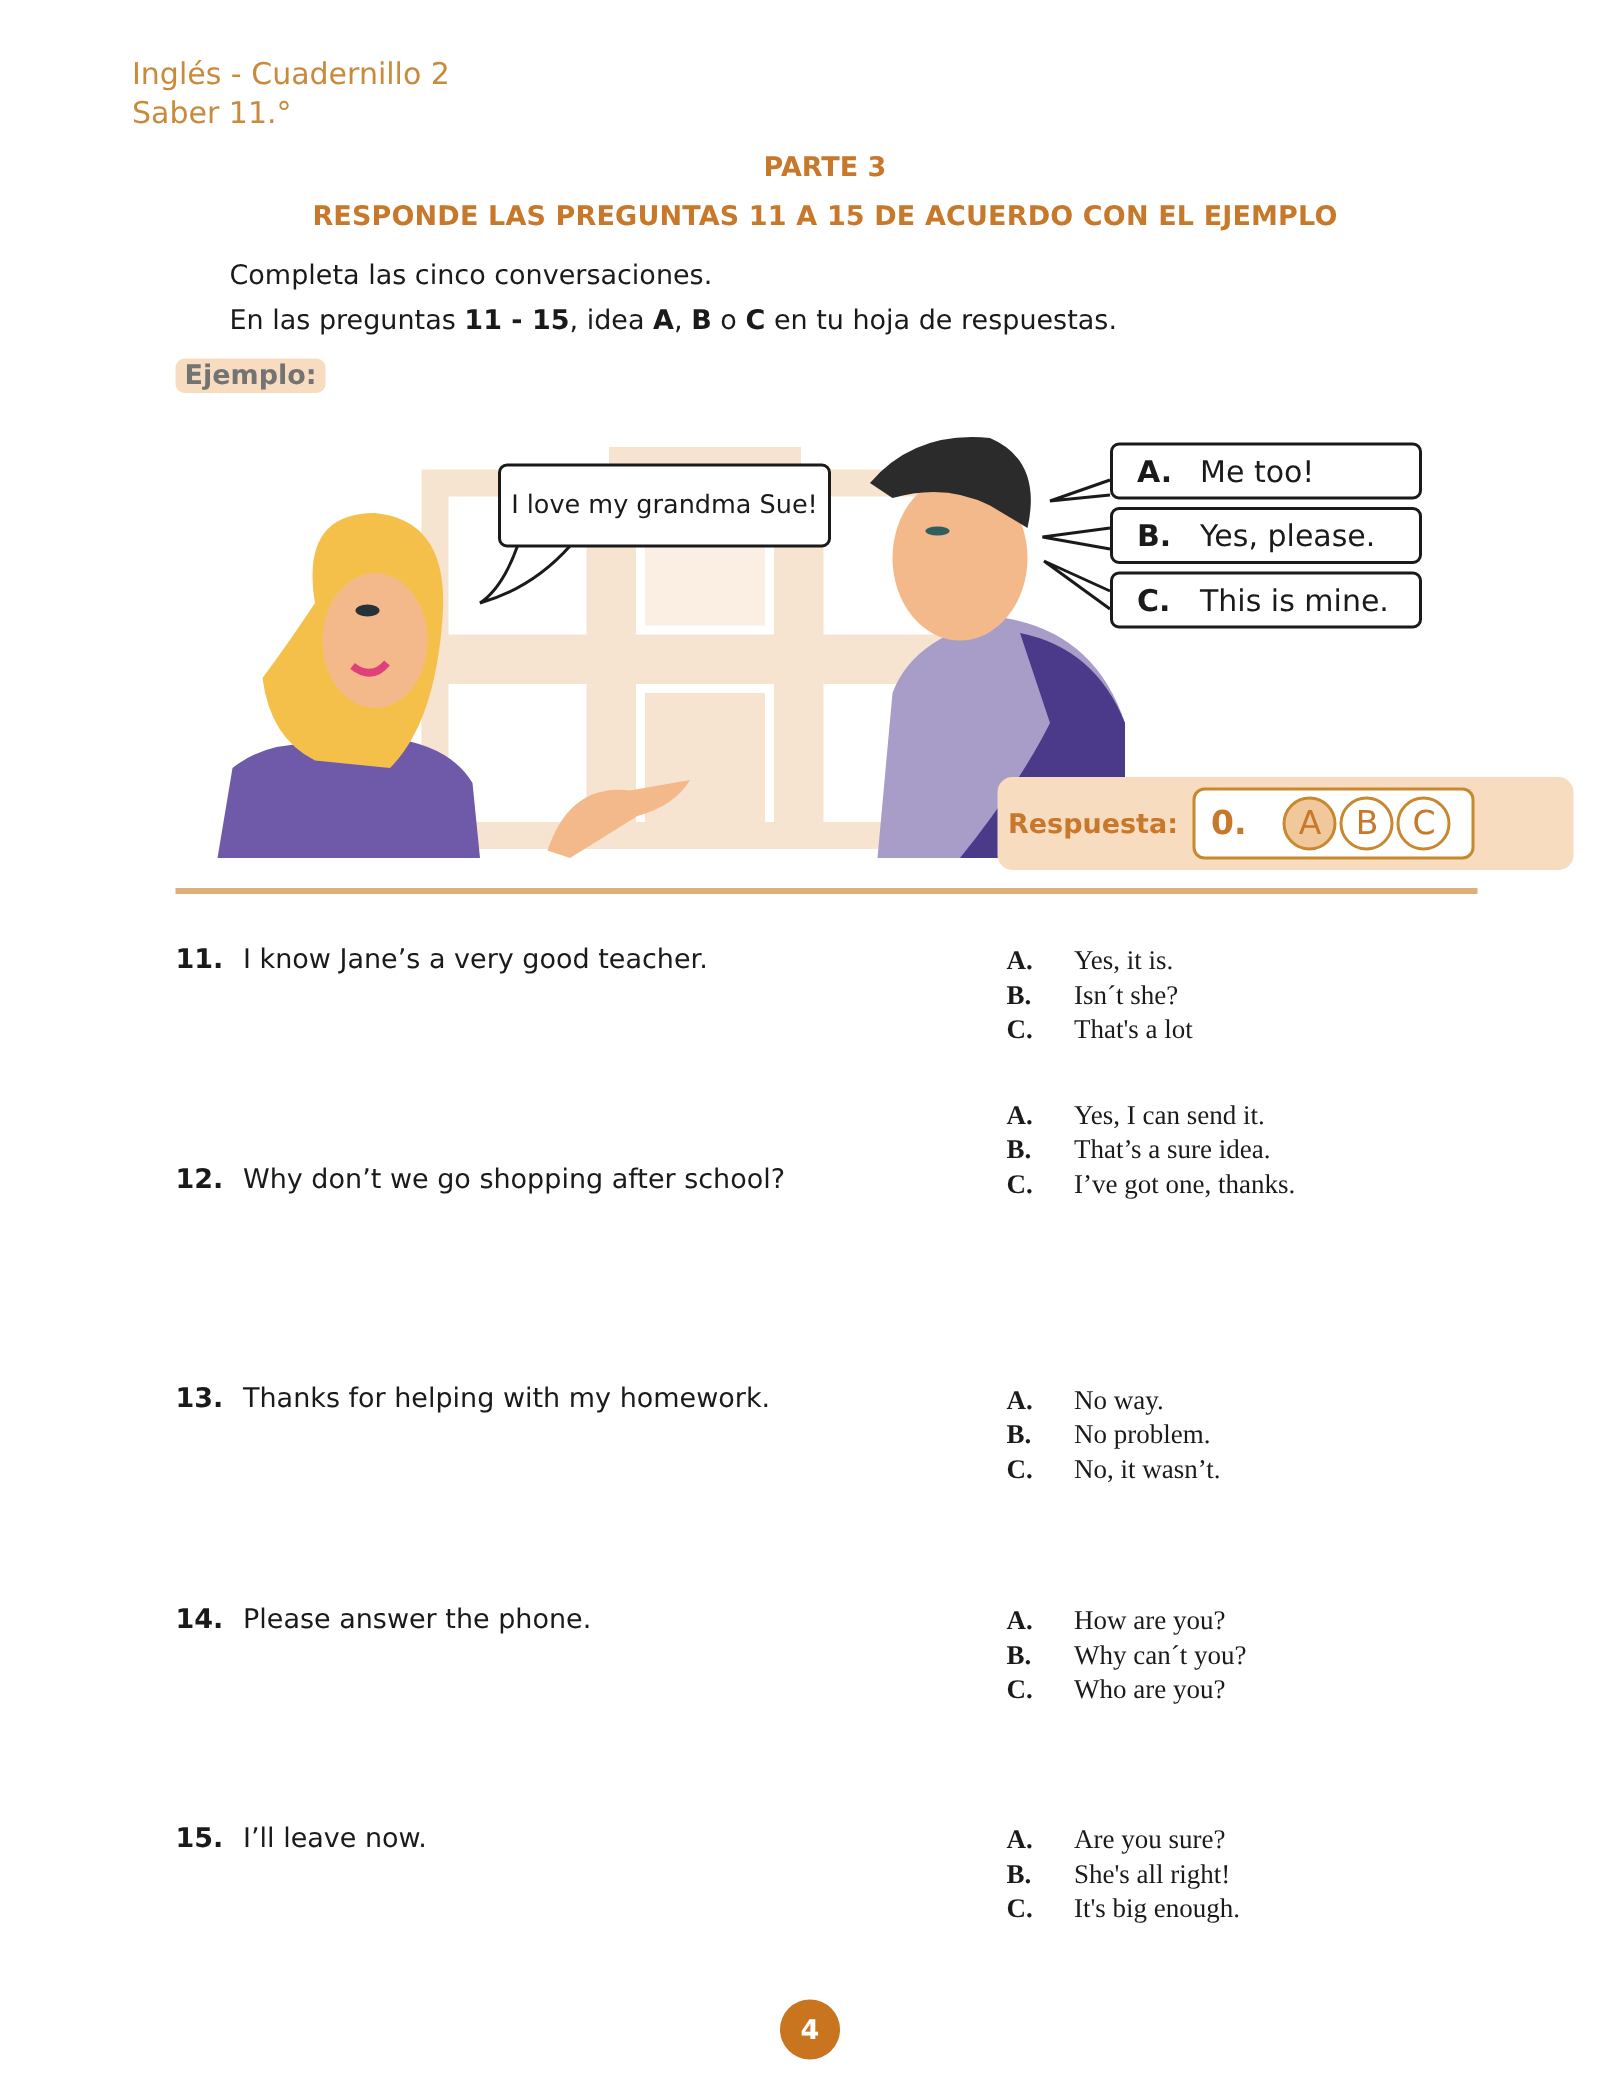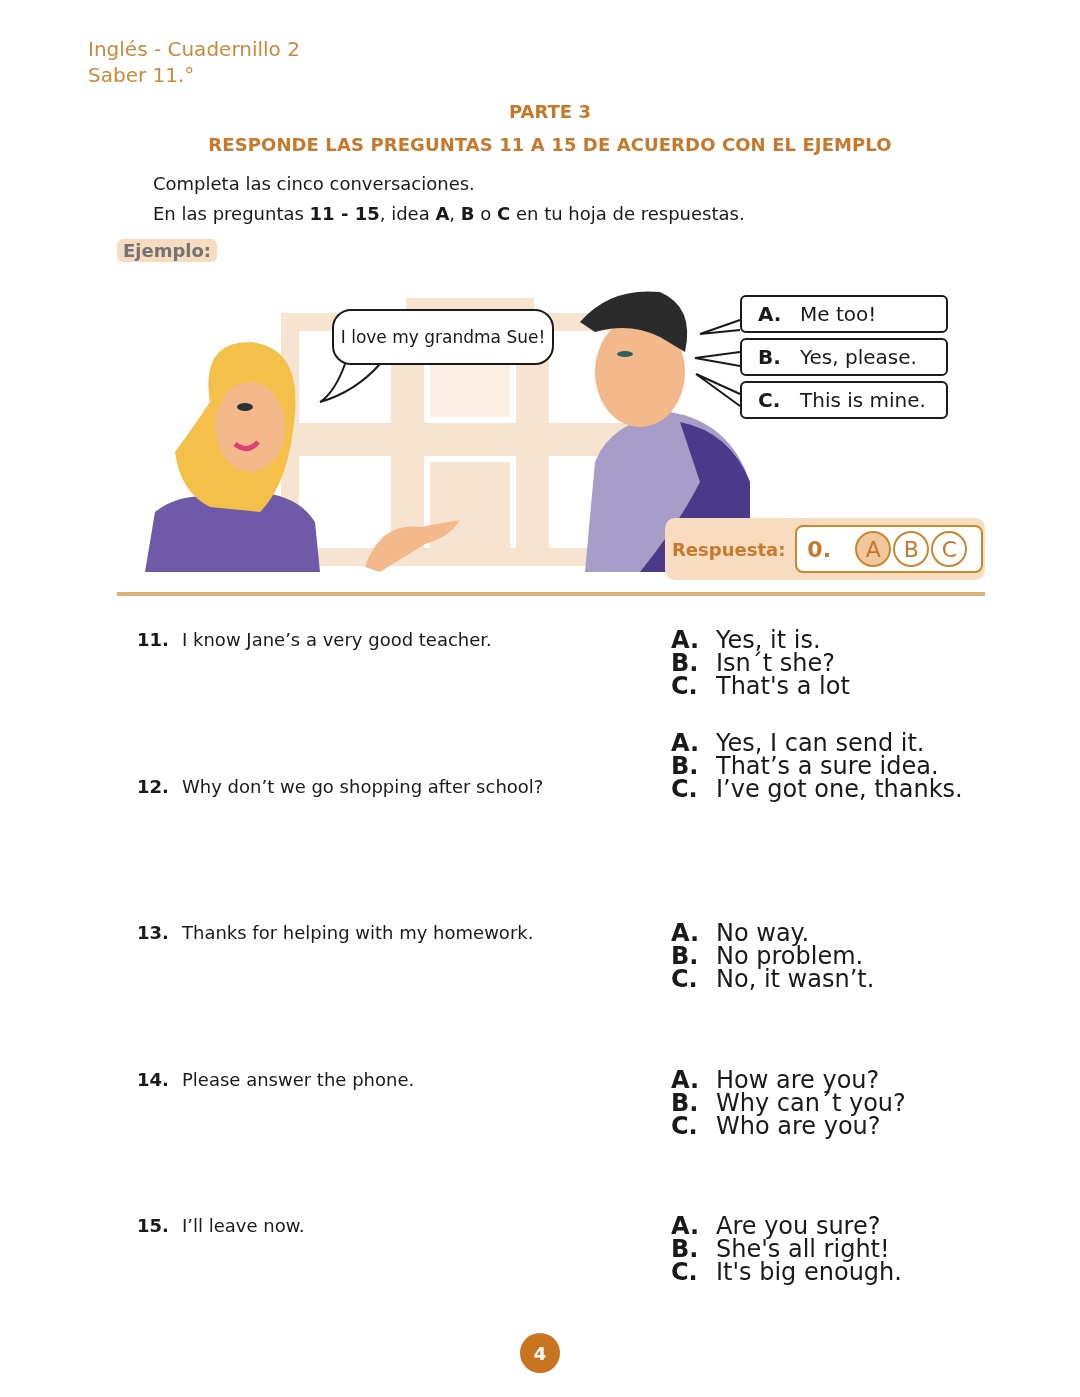--- a/index.html
+++ b/index.html
@@ -12,33 +12,33 @@
            color: #c7782a; font-weight: bold; font-size: 18px; letter-spacing: 0.1px; }
   .line { position: absolute; left: 117px; font-size: 18px; margin-left: 36px; }
   .ejemplo { position: absolute; left: 117px; top: 239px; background: #f7dcc0; color: #737373;
              font-weight: bold; font-size: 18px; padding: 1px 6px; border-radius: 6px; }
   .scene { position: absolute; left: 140px; top: 282px; width: 850px; height: 292px; }
   .bubble { position: absolute; background: #fff; border: 2px solid #1a1a1a; border-radius: 6px;
             font-size: 17px; box-sizing: border-box; }
   .opt-bubble { left: 600px; width: 208px; height: 38px; display: flex; align-items: center;
                 padding-left: 16px; font-size: 20px; }
   .opt-bubble b { width: 42px; display: inline-block; }
-  .resp { position: absolute; left: 525px; top: 236px; width: 320px; height: 62px; background: #f7dcc0;
+  .resp { position: absolute; left: 525px; top: 236px; width: 384px; height: 62px; background: #f7dcc0;
           border-radius: 10px; display: flex; align-items: center; }
   .resp-label { color: #c7782a; font-weight: bold; font-size: 18px; margin-left: 7px; }
   .resp-box { margin-left: 10px; width: 188px; height: 48px; background: #fff; border: 2px solid #c7882e;
               border-radius: 8px; box-sizing: border-box; display: flex; align-items: center; }
   .resp-num { color: #c7782a; font-weight: bold; font-size: 22px; margin-left: 10px; width: 48px; }
   .circle { width: 36px; height: 36px; border-radius: 50%; border: 2px solid #c7882e; box-sizing: border-box;
             display: flex; align-items: center; justify-content: center; font-size: 22px; color: #c7782a; margin-right: 2px; }
   .circle.filled { background: #f1c79c; }
   .divider { position: absolute; left: 117px; top: 592px; width: 868px; height: 4px; background: #ddb07a; }
-  .q { position: absolute; left: 117px; font-size: 18px; margin-left: 20px; }
+  .q { position: absolute; left: 117px; font-size: 18px; }
   .q b { display: inline-block; width: 45px; }
-  .opts { position: absolute; left: 671px; font-size: 24px; line-height: 23px; }
+  .opts { position: absolute; left: 671px; font-size: 18px; line-height: 23px; font-family: Liberation Serif, serif; }
   .opts b { display: inline-block; width: 45px; }
   .pagenum { position: absolute; left: 520px; top: 1333px; width: 40px; height: 40px; border-radius: 50%;
              background: #c9741f; color: #fff; font-weight: bold; font-size: 18px;
              display: flex; align-items: center; justify-content: center; }
 </style>
 </head>
 <body>
 
 <div class="hdr">
   <div>Inglés - Cuadernillo 2</div>
@@ -80,21 +80,21 @@
     <path d="M440 40 Q470 5 520 10 Q555 25 545 70 L520 55 Q490 40 455 50Z" fill="#2b2b2b"></path>
     <ellipse cx="485" cy="72" rx="8" ry="3" fill="#2e5e5e"></ellipse>
 
     <path d="M205 82 Q195 110 180 120 Q215 110 240 82" fill="#fff" stroke="#1a1a1a" stroke-width="2"></path>
 
     <path d="M600 38 L560 52 L600 48" fill="#fff" stroke="#1a1a1a" stroke-width="2"></path>
     <path d="M600 70 L555 76 L600 84" fill="#fff" stroke="#1a1a1a" stroke-width="2"></path>
     <path d="M600 112 L556 92 L600 124" fill="#fff" stroke="#1a1a1a" stroke-width="2"></path>
   </svg>
 
-  <div class="bubble" style="left:192px;top:27px;width:222px;height:56px;display:flex;align-items:center;justify-content:center;border-radius:19px;">
+  <div class="bubble" style="left:192px;top:27px;width:222px;height:56px;display:flex;align-items:center;justify-content:center;">
     <span>I love my grandma Sue!</span>
   </div>
 
   <div class="bubble opt-bubble" style="top:13px">
     <b>A.</b>
       <span>Me too!</span>
   </div>
   <div class="bubble opt-bubble" style="top:56px">
     <b>B.</b>
       <span>Yes, please.</span>

